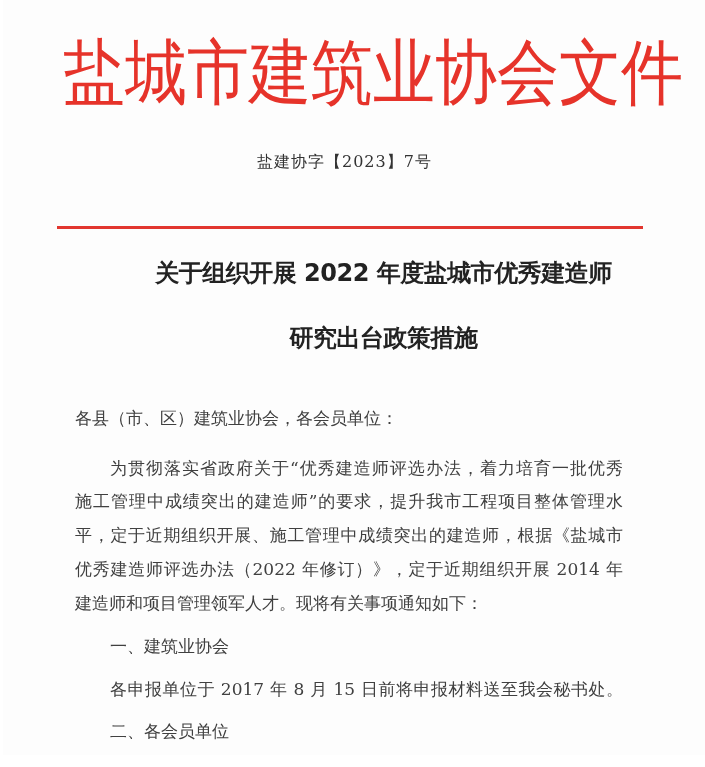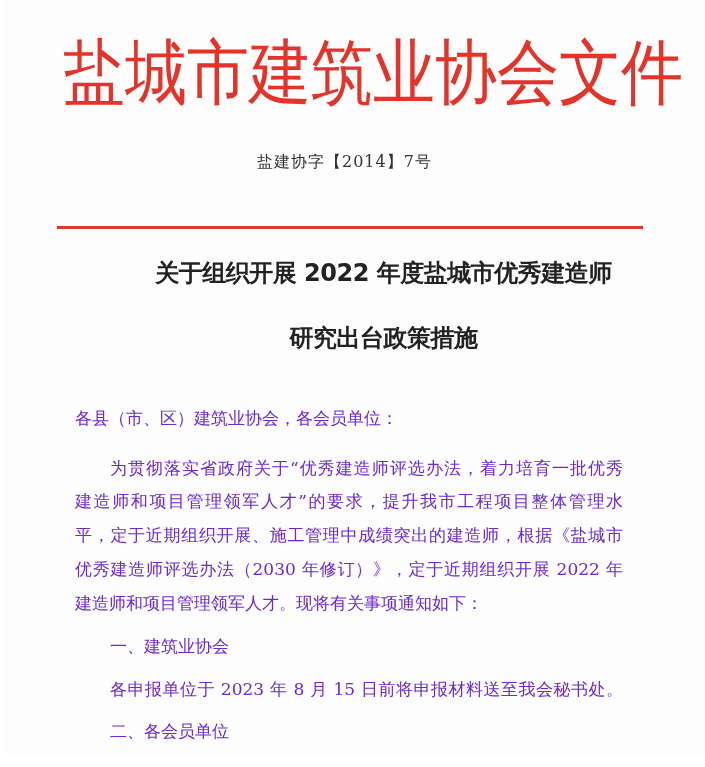--- a/index.html
+++ b/index.html
@@ -21,41 +21,41 @@
   }
   .notice-title {
     position:absolute; left:0; width:705px; text-align:center;
     font-family:"DejaVu Sans","Liberation Sans",sans-serif; font-weight:bold;
     font-size:24px; color:#222; white-space:nowrap; letter-spacing:-0.5px;margin-left:28px;
   }
   .t1 { top:256px; height:34px; line-height:34px; }
   .t2 { top:321px; height:34px; line-height:34px; }
   .line {
     position:absolute; left:72px; width:548px; height:26px; line-height:26px;
-    font-family:"DejaVu Serif","Liberation Serif",serif; font-size:17px; color:#6d28d9;
+    font-family:"DejaVu Serif","Liberation Serif",serif; font-size:17px; color:#404040;
     white-space:nowrap; text-align:justify; text-align-last:justify;
   }
   .line.noj { text-align-last:left; }
   .line.indent { left:107px; width:513px; }
 </style>
 </head>
 <body>
 
 <div class="page">
   <div class="header-title">盐城市建筑业协会文件</div>
-  <div class="doc-number">盐建协字【2014】7号</div>
+  <div class="doc-number">盐建协字【2023】7号</div>
   <div class="red-rule"></div>
 
   <div class="notice-title t1">关于组织开展 2022 年度盐城市优秀建造师</div>
   <div class="notice-title t2">研究出台政策措施</div>
 
   <div class="line noj" style="top:405px;">各县（市、区）建筑业协会，各会员单位：</div>
 
   <div class="line indent" style="top:455px;">为贯彻落实省政府关于“优秀建造师评选办法，着力培育一批优秀</div>
-  <div class="line" style="top:488px;">建造师和项目管理领军人才”的要求，提升我市工程项目整体管理水</div>
+  <div class="line" style="top:488px;">施工管理中成绩突出的建造师”的要求，提升我市工程项目整体管理水</div>
   <div class="line" style="top:522px;">平，定于近期组织开展、施工管理中成绩突出的建造师，根据《盐城市</div>
-  <div class="line" style="top:556px;">优秀建造师评选办法（2030 年修订）》，定于近期组织开展 2022 年</div>
+  <div class="line" style="top:556px;">优秀建造师评选办法（2022 年修订）》，定于近期组织开展 2014 年</div>
   <div class="line noj" style="top:590px;">建造师和项目管理领军人才。现将有关事项通知如下：</div>
 
   <div class="line indent noj" style="top:633px;">一、建筑业协会</div>
-  <div class="line indent" style="top:676px;">各申报单位于 2023 年 8 月 15 日前将申报材料送至我会秘书处。</div>
+  <div class="line indent" style="top:676px;">各申报单位于 2017 年 8 月 15 日前将申报材料送至我会秘书处。</div>
   <div class="line indent noj" style="top:718px;">二、各会员单位</div>
 </div>
 
 </body></html>

